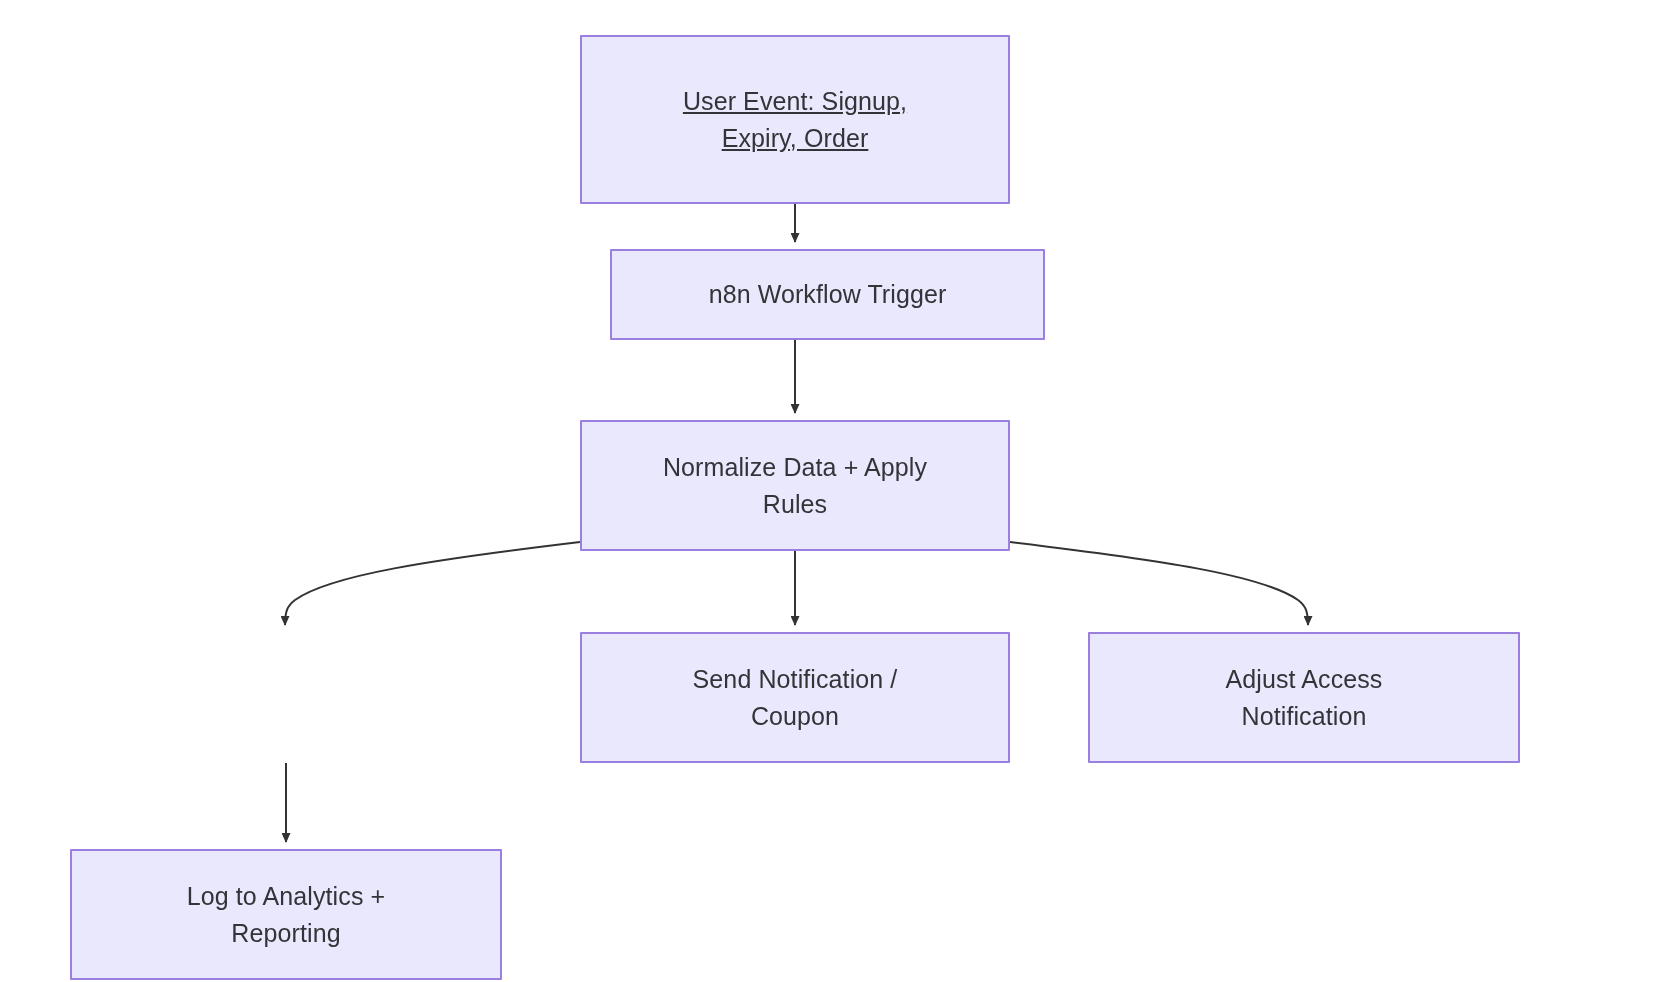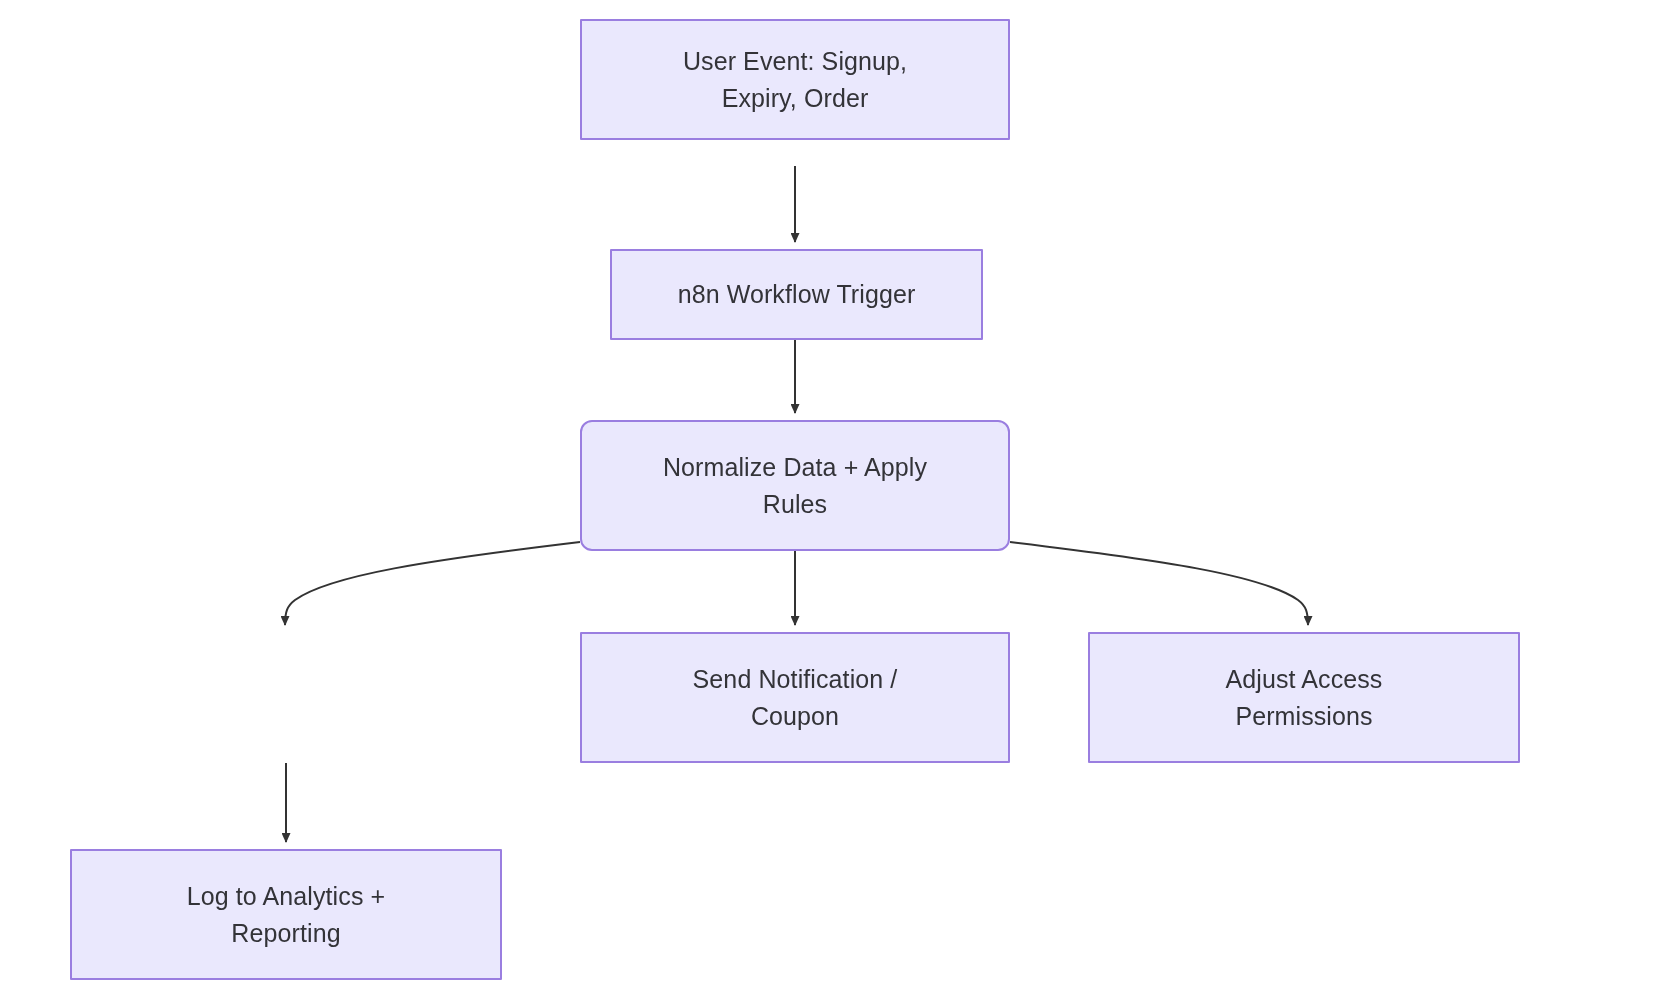--- a/index.html
+++ b/index.html
@@ -42,23 +42,23 @@
     line-height: 1.45;
     letter-spacing: 0.1px;
     font-family: "Liberation Sans", sans-serif;
   }
   .node .label {
     display: block;
     padding: 0 14px;
     white-space: pre-line;
   }
   
-  #node-user-event      { left: 580px;  top: 19px;  width: 430px; height: 121px; }
-  #node-workflow-trigger{ left: 610px;  top: 249px; width: 373px; height: 91px;  }
-  #node-normalize       { left: 580px;  top: 420px; width: 430px; height: 131px; border-radius: 12px; }
+  #node-user-event      { left: 580px;  top: 35px;  width: 430px; height: 169px; text-decoration: underline; }
+  #node-workflow-trigger{ left: 610px;  top: 249px; width: 435px; height: 91px;  }
+  #node-normalize       { left: 580px;  top: 420px; width: 430px; height: 131px; }
   #node-update-crm      { left: 70px;   top: 632px; width: 432px; height: 131px; }
   #node-send-notification{ left: 580px; top: 632px; width: 430px; height: 131px; justify-content: center; }
   #node-adjust-access   { left: 1088px; top: 632px; width: 432px; height: 131px; }
   #node-log-analytics   { left: 70px;   top: 849px; width: 432px; height: 131px; }
 </style>
 </head>
 <body>
 
 <div id="diagram">
 
@@ -97,21 +97,21 @@
   </div>
 
 
   <div class="node" id="node-send-notification">
     <span class="label">Send Notification /
 Coupon</span>
   </div>
 
   <div class="node" id="node-adjust-access">
     <span class="label">Adjust Access
-Permissions</span>
+Notification</span>
   </div>
 
   <div class="node" id="node-log-analytics">
     <span class="label">Log to Analytics +
 Reporting</span>
   </div>
 
 </div>
 
 </body></html>

